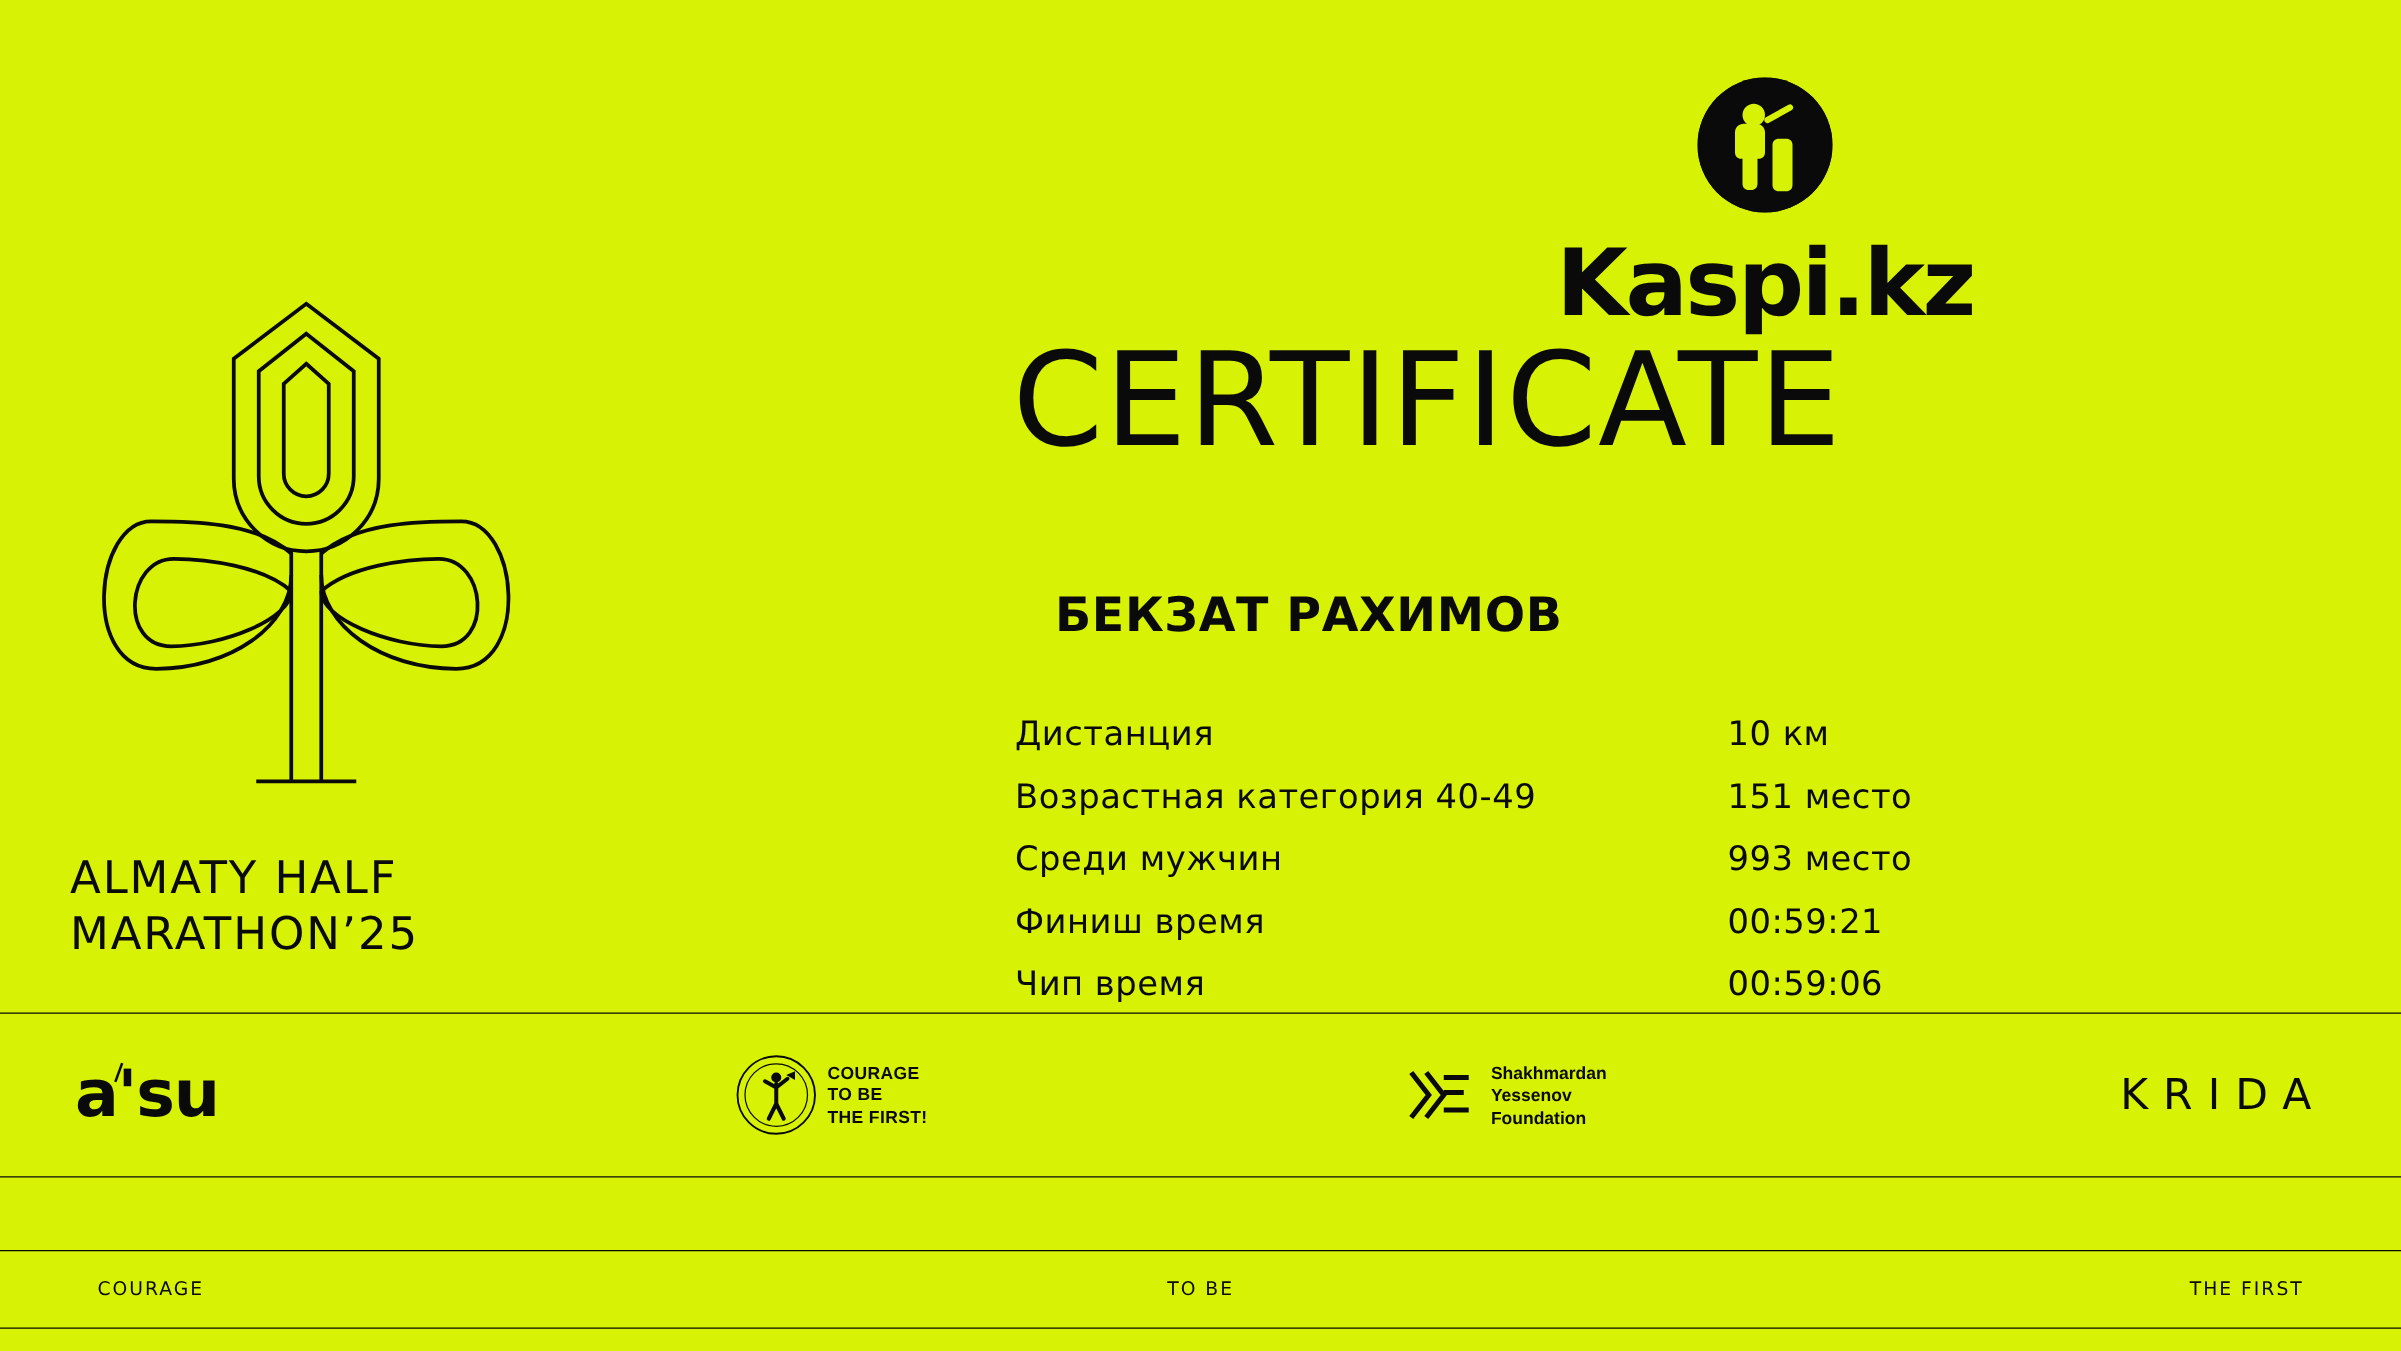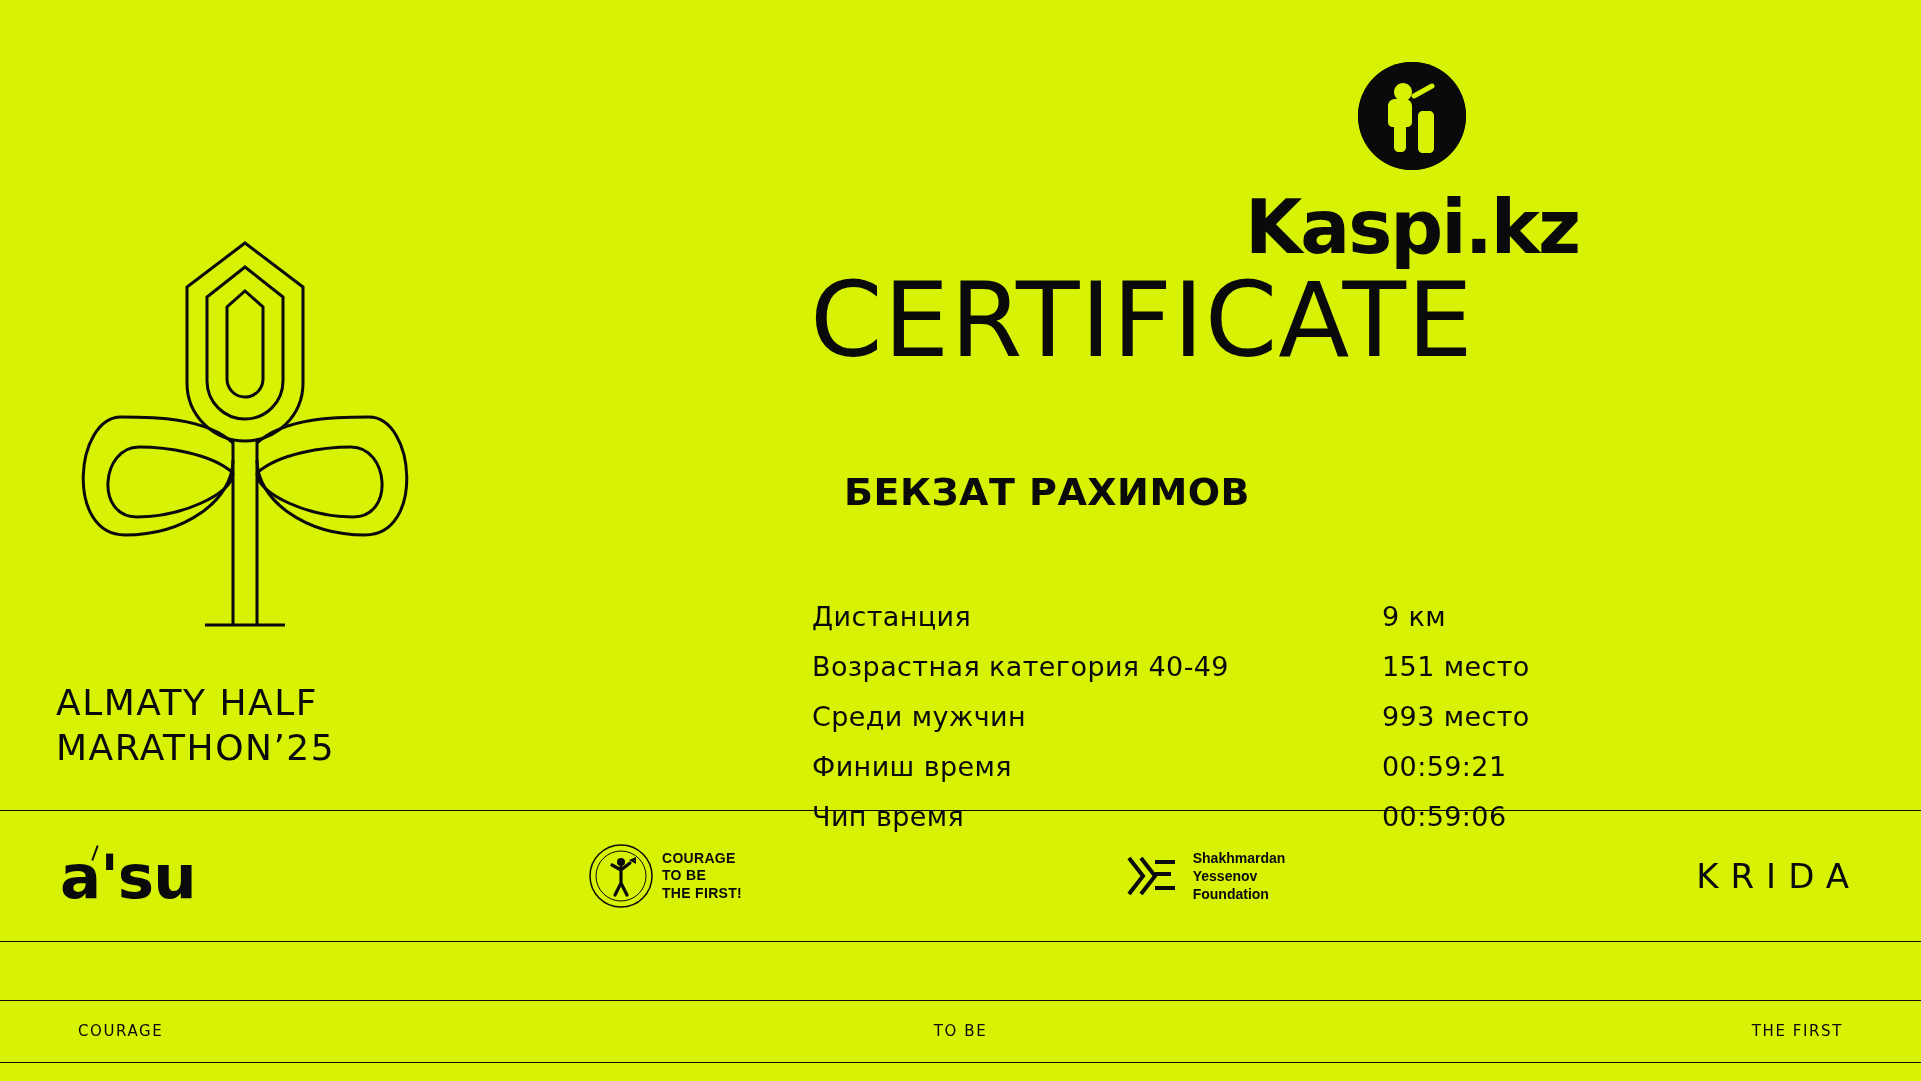--- a/index.html
+++ b/index.html
@@ -97,21 +97,20 @@
     color: #0a0a0a;
     white-space: nowrap;
   }
 
   
   .results {
     position: absolute;
     left: 812px;
     top: 572px;
     width: 790px;
-    margin-top: 29px;
   }
   .results-row {
     display: flex;
     align-items: baseline;
     height: 50px;
   }
   .results-label {
     width: 570px;
     font-family: "DejaVu Sans", sans-serif;
     font-size: 27px;
@@ -158,21 +157,21 @@
     height: 100%;
   }
   .sp-asu   { left: 60px;  width: 200px; justify-content: flex-start; }
   .sp-cour  { left: 555px; width: 220px; }
   .sp-shak  { left: 1085px; width: 240px; }
   .sp-krida { right: 60px; width: 260px; justify-content: flex-end; }
 
   .asu-word {
     font-family: "DejaVu Sans", sans-serif;
     font-weight: bold;
-    font-size: 61px;
+    font-size: 52px;
     letter-spacing: -1px;
     color: #0a0a0a;
     position: relative;
   }
   .asu-word .tick {
     position: absolute;
     left: 34px;
     top: 4px;
     width: 2px;
     height: 16px;
@@ -273,21 +272,21 @@
 
   <div class="emblem-title">ALMATY HALF
 MARATHON’25</div>
 
   <div class="cert-title">CERTIFICATE</div>
   <div class="athlete-name">БЕКЗАТ РАХИМОВ</div>
 
   <div class="results">
     <div class="results-row">
       <div class="results-label">Дистанция</div>
-      <div class="results-value">9 км</div>
+      <div class="results-value">10 км</div>
     </div>
     <div class="results-row">
       <div class="results-label">Возрастная категория 40-49</div>
       <div class="results-value">151 место</div>
     </div>
     <div class="results-row">
       <div class="results-label">Среди мужчин</div>
       <div class="results-value">993 место</div>
     </div>
     <div class="results-row">

